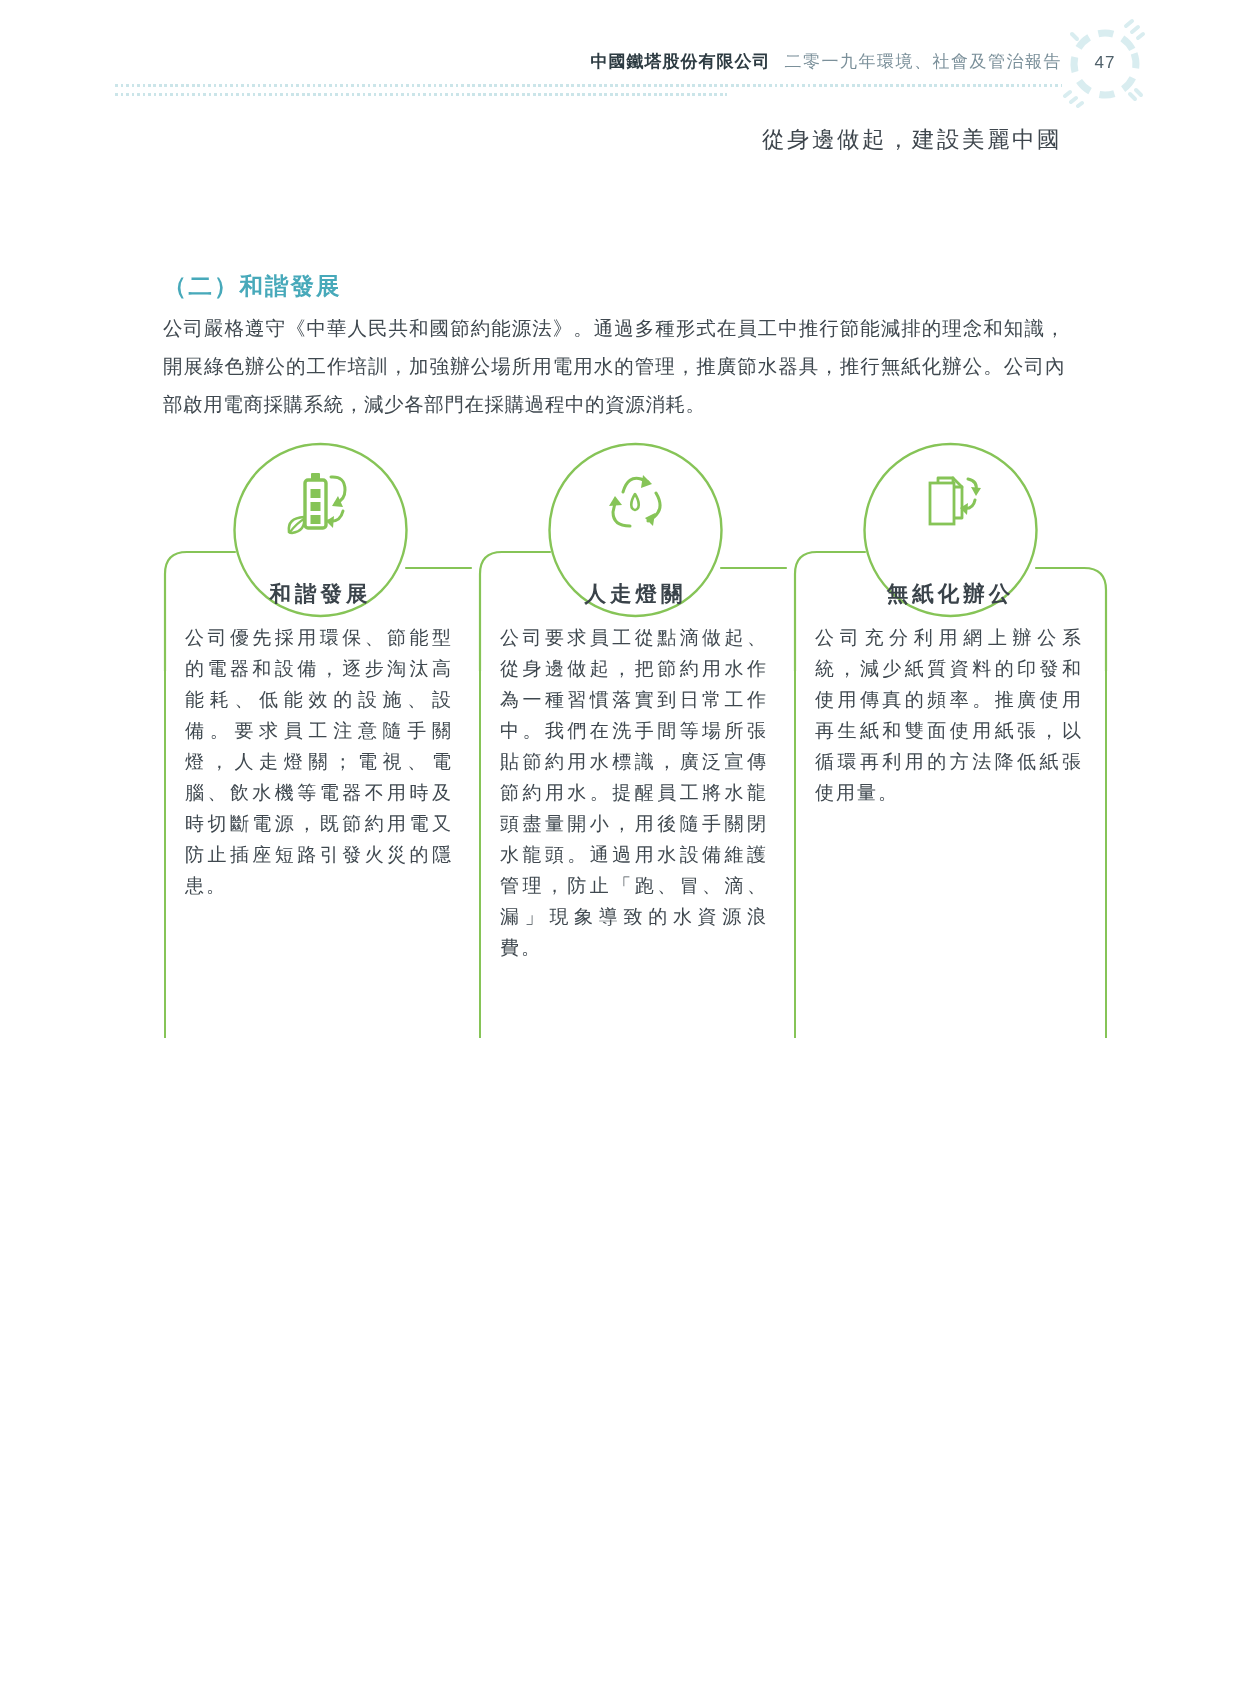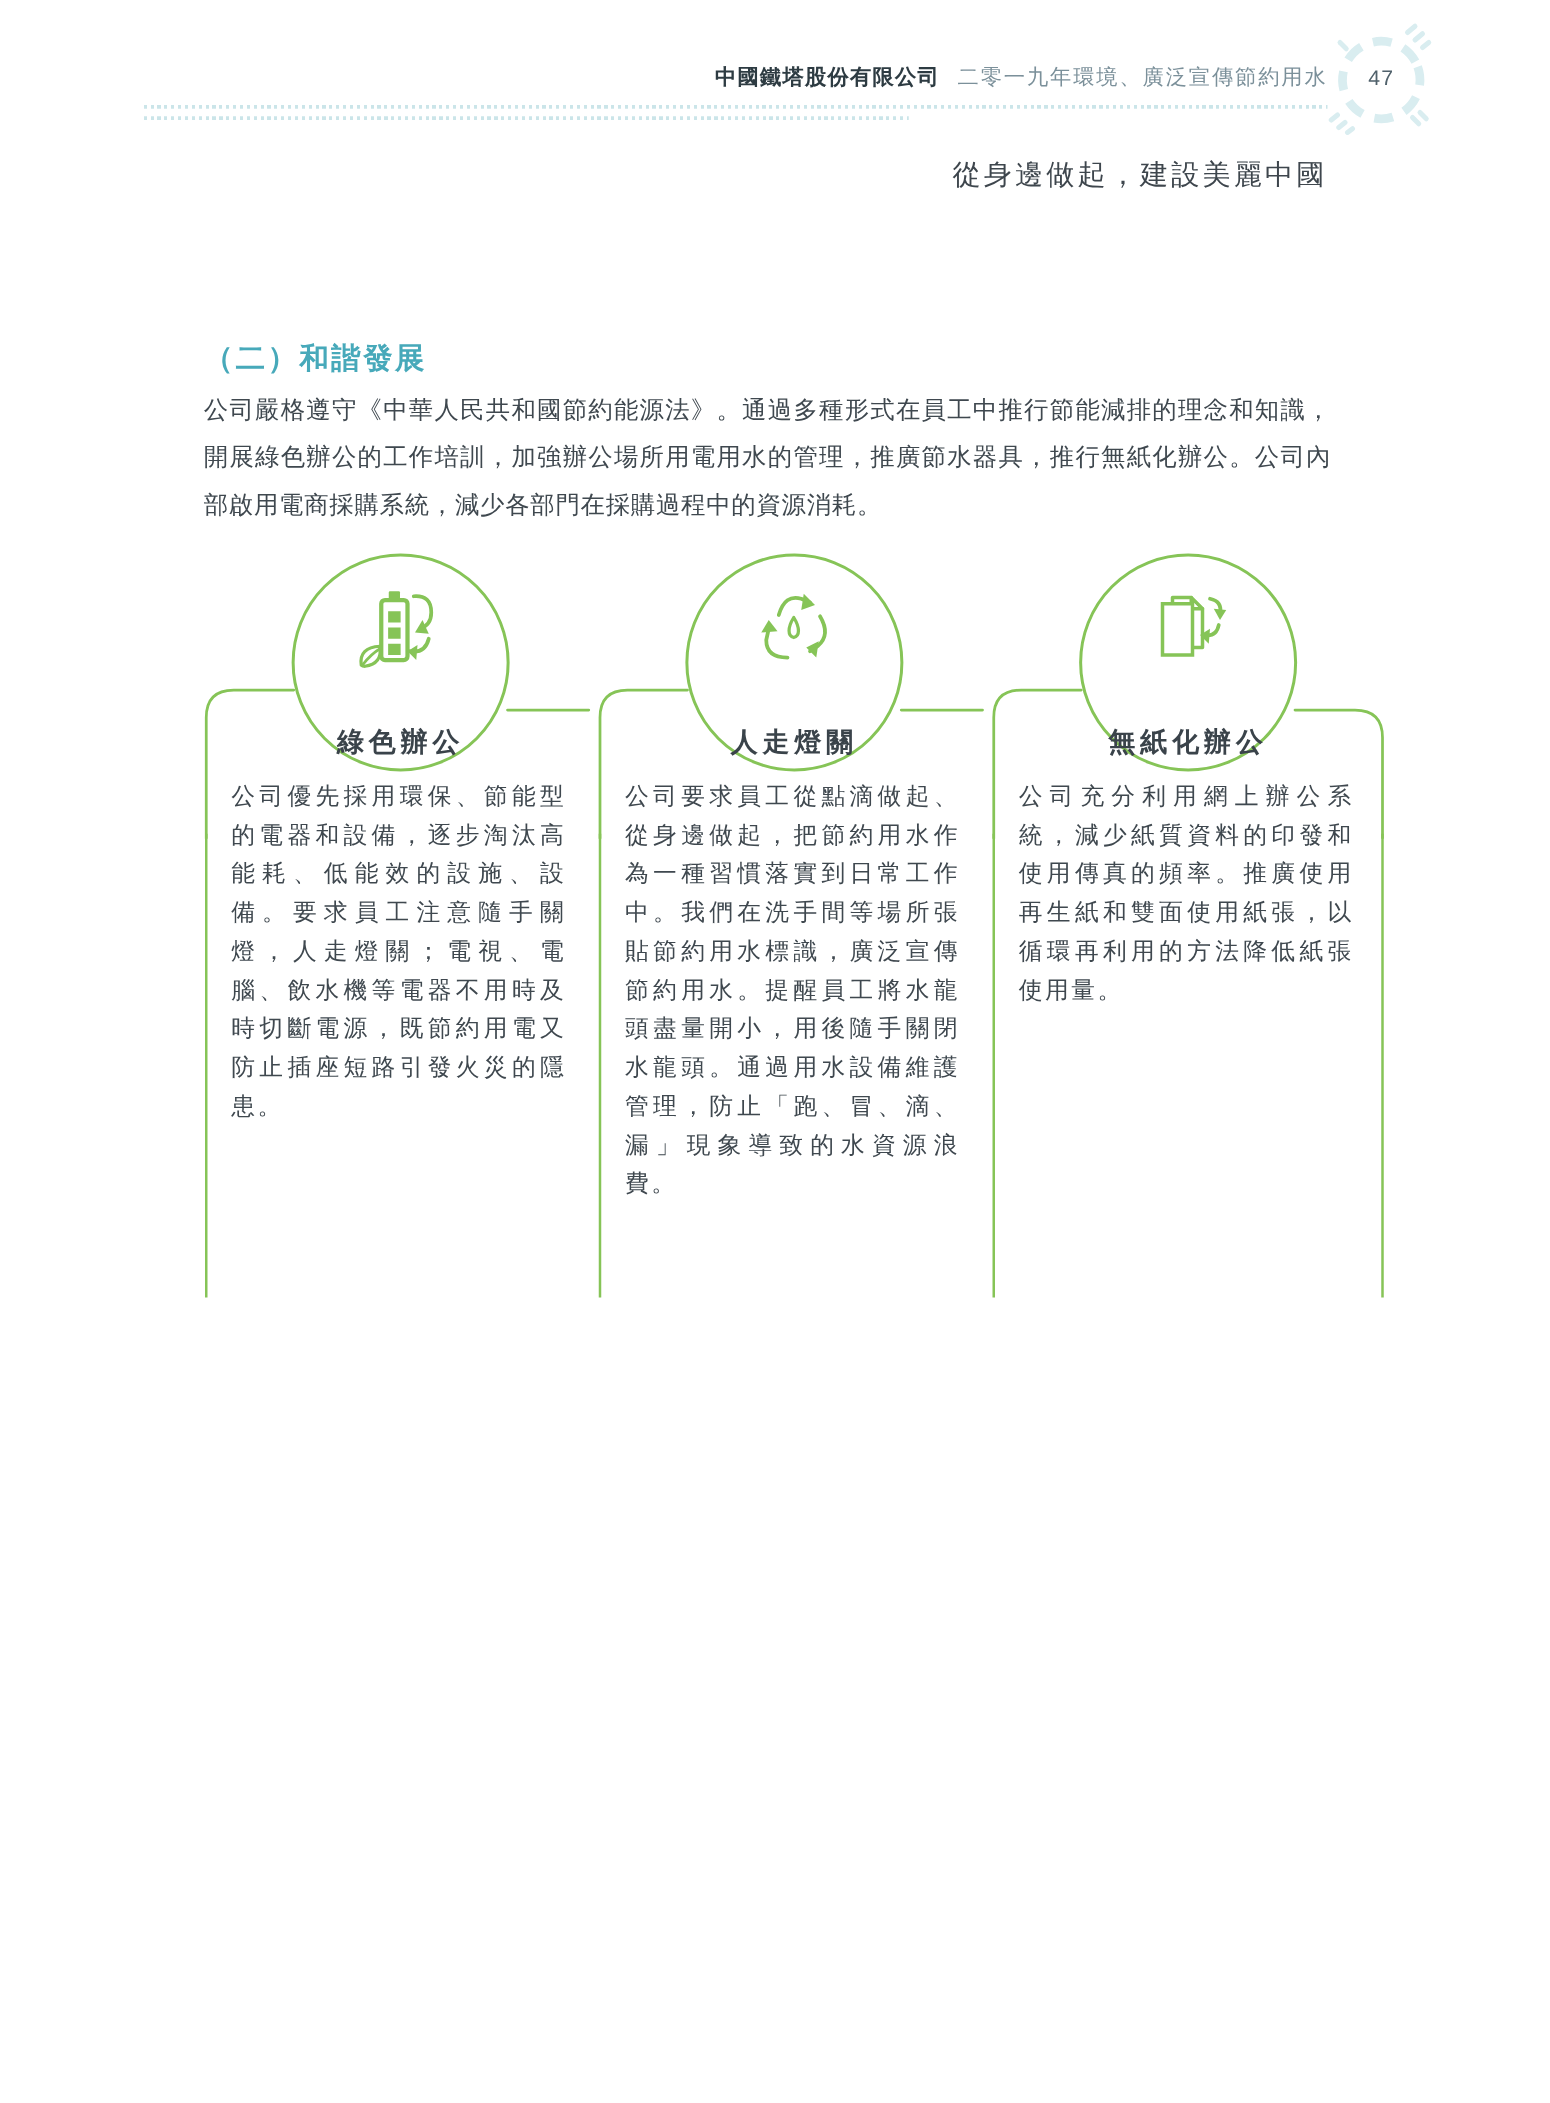--- a/index.html
+++ b/index.html
@@ -48,21 +48,21 @@
     letter-spacing:2px;text-align:justify;color:var(--text-dark);}
   svg .grn{stroke:var(--accent-green);fill:none;stroke-linecap:round;stroke-linejoin:round;}
   svg .grnf{fill:var(--accent-green);stroke:none;}
 </style>
 </head>
 <body>
 
 <div class="page">
 
   <div class="header-row">
-    <span class="company">中國鐵塔股份有限公司</span><span class="report">二零一九年環境、廣泛宣傳節約用水</span>
+    <span class="company">中國鐵塔股份有限公司</span><span class="report">二零一九年環境、社會及管治報告</span>
   </div>
   <div class="dotline l1"></div>
   <div class="dotline l2"></div>
 
   <div class="medallion">
     <svg viewBox="0 0 90 90">
       <circle cx="45" cy="46" r="31" fill="none" stroke="var(--medallion-teal)" stroke-width="7" stroke-dasharray="15 10" transform="rotate(-20 45 46)"></circle>
       <g stroke="var(--medallion-teal)" stroke-width="4" stroke-linecap="round">
         <path d="M66 8 l6 -5 M72 14 l6 -5 M78 20 l5 -4"></path>
         <path d="M10 74 l-5 4 M16 80 l-5 4 M22 85 l-4 3"></path>
@@ -93,21 +93,21 @@
           <rect class="grnf" x="22.5" y="47" width="10" height="9"></rect>
           <path class="grn" stroke-width="2.6" d="M1 64 Q-1 50 16 49 Q18 63 4 65 Q2 65 1 64 Z"></path>
           <path class="grn" stroke-width="2.2" d="M2 64 Q9 55 16 51"></path>
           <path class="grn" stroke-width="3" d="M43 9 Q57 8 57 22 Q57 32 48 35"></path>
           <polygon class="grnf" points="50,28 44,38 55,39"></polygon>
           <path class="grn" stroke-width="3" d="M55 43 Q52 55 40 53"></path>
           <polygon class="grnf" points="46,48 38,53 45,60"></polygon>
         </g>
       </svg>
       <div class="card-rule"></div>
-      <div class="card-title">綠色辦公</div>
+      <div class="card-title">和諧發展</div>
       <div class="card-body">公司優先採用環保、節能型的電器和設備，逐步淘汰高能耗、低能效的設施、設備。要求員工注意隨手關燈，人走燈關；電視、電腦、飲水機等電器不用時及時切斷電源，既節約用電又防止插座短路引發火災的隱患。</div>
     </div>
 
     <div class="card">
       <svg class="card-top" viewBox="0 0 315 233">
         <path class="grn" stroke-width="2.2" d="M2 233 V136 Q2 114 24 114 H72"></path>
         <path class="grn" stroke-width="2.2" d="M243 130 H308"></path>
         <circle cx="157.5" cy="92" r="86" fill="#ffffff" stroke="var(--accent-green)" stroke-width="2.4"></circle>
         <g transform="translate(125,32)">
           <path class="grn" stroke-width="3" d="M20 22 Q25 5 38 9 L45 12"></path>

